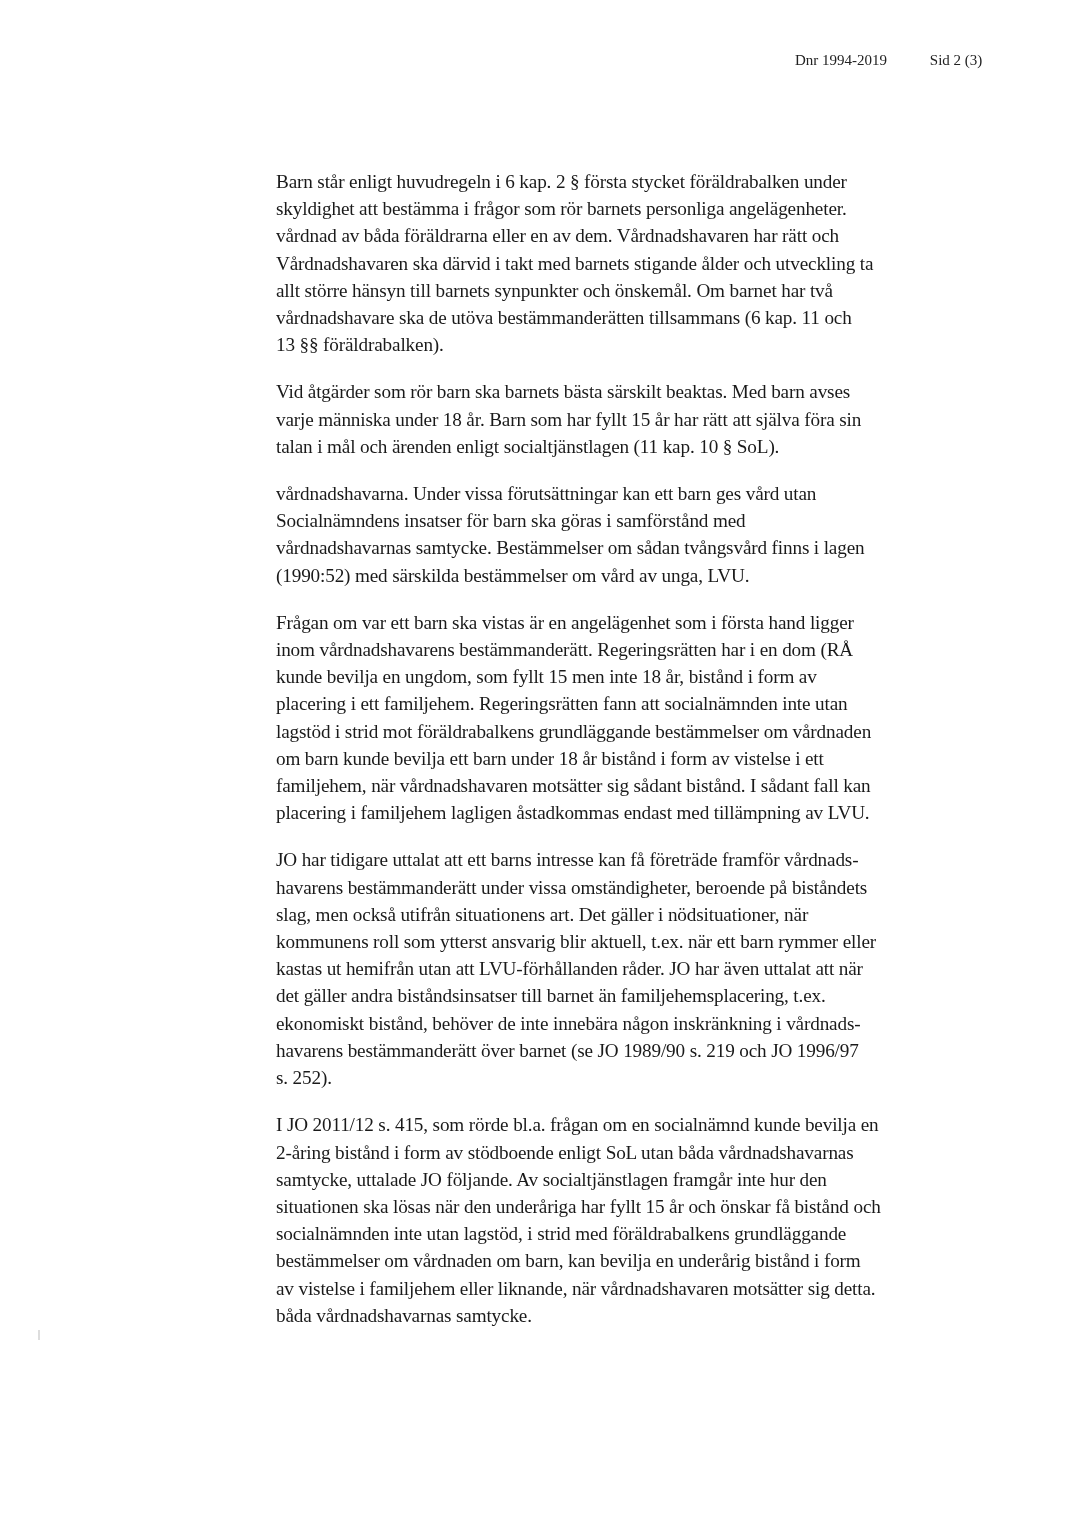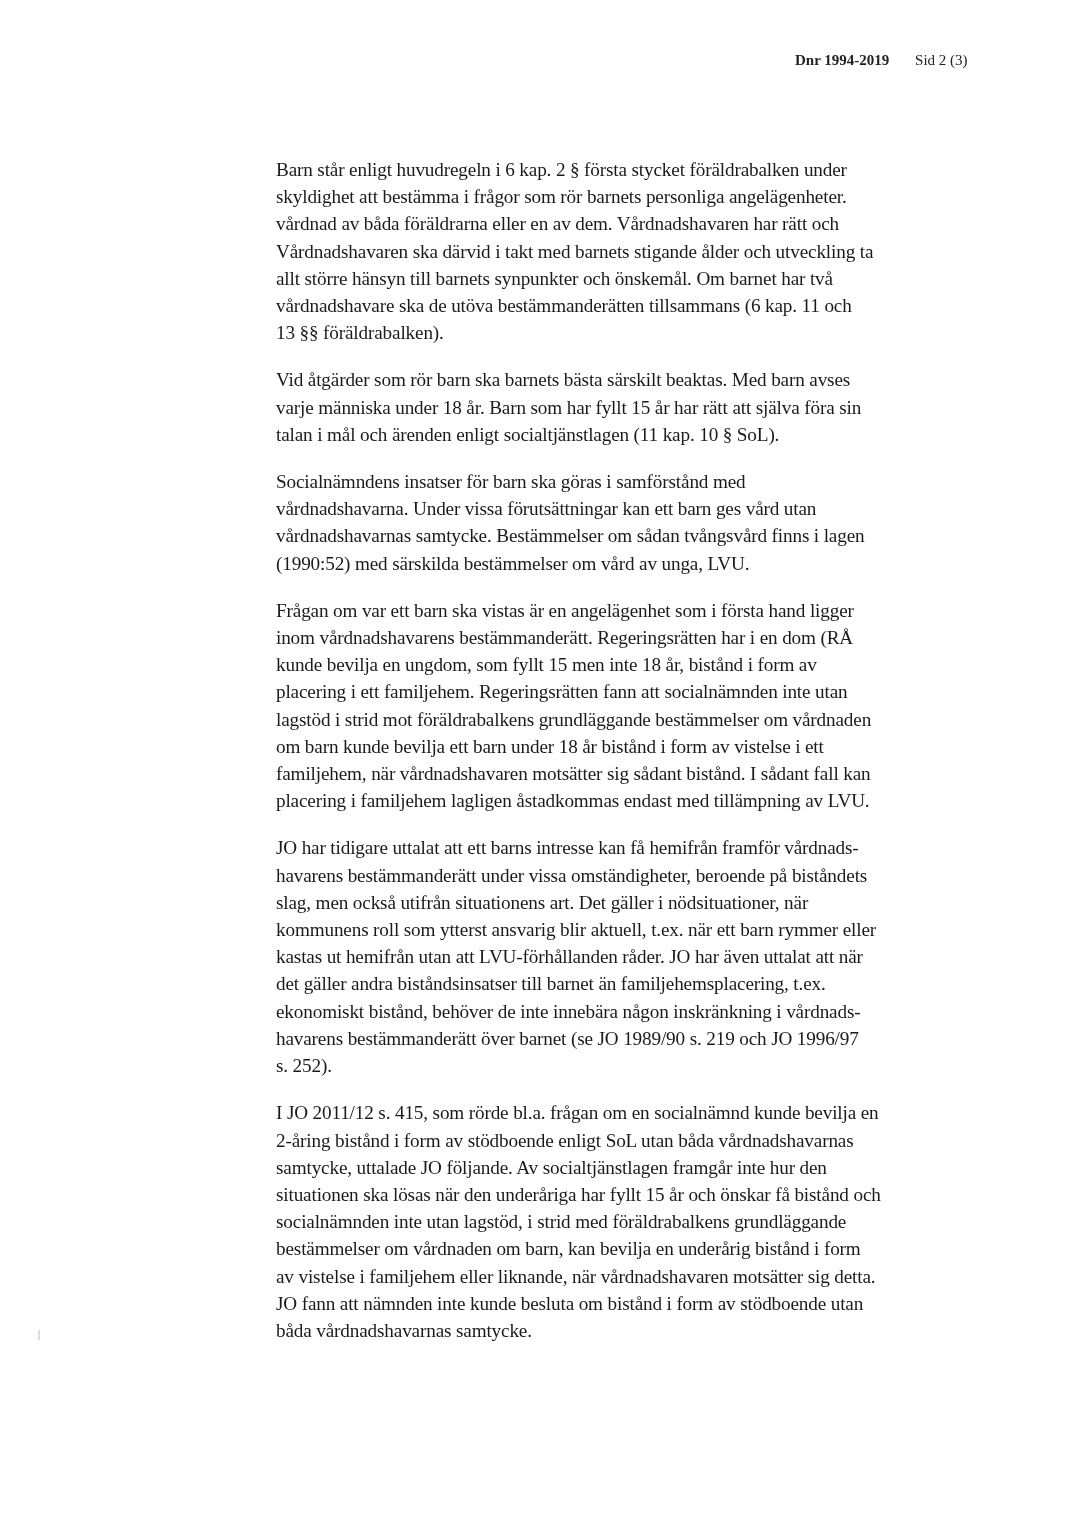--- a/index.html
+++ b/index.html
@@ -6,23 +6,23 @@
     body {
       width: 1087px; height: 1536px; background: #ffffff;
       position: relative; overflow: hidden;
       font-family: "Liberation Serif", "DejaVu Serif", serif;
       color: #1a1a1a;
     }
     .header {
       position: absolute; top: 52px; left: 795px;
       font-size: 15px; white-space: nowrap; color: #222;
     }
-    .header .dnr { margin-right: 22px; font-weight: bold; }
+    .header .dnr { margin-right: 39px; }
     .body-text {
-      position: absolute; left: 276px; top: 156px; width: 680px;
+      position: absolute; left: 276px; top: 168px; width: 680px;
     }
     .para { margin: 0 0 20px 0; }
     .line {
       display: block; font-size: 19.2px; line-height: 27.2px;
       white-space: nowrap; letter-spacing: -0.15px;
     }
     .speck { position: absolute; left: 38px; top: 1330px; width: 2px; height: 10px; background: #ddd; }
   </style>
 </head>
 <body>
@@ -41,52 +41,51 @@
     <span class="line">allt större hänsyn till barnets synpunkter och önskemål. Om barnet har två</span>
     <span class="line">vårdnadshavare ska de utöva bestämmanderätten tillsammans (6 kap. 11 och</span>
     <span class="line">13 §§ föräldrabalken).</span>
   </div>
   <div class="para">
     <span class="line">Vid åtgärder som rör barn ska barnets bästa särskilt beaktas. Med barn avses</span>
     <span class="line">varje människa under 18 år. Barn som har fyllt 15 år har rätt att själva föra sin</span>
     <span class="line">talan i mål och ärenden enligt socialtjänstlagen (11 kap. 10 § SoL).</span>
   </div>
   <div class="para">
+    <span class="line">vårdnadshavarna. Under vissa förutsättningar kan ett barn ges vård utan</span>
     <span class="line">Socialnämndens insatser för barn ska göras i samförstånd med</span>
-    <span class="line">vårdnadshavarna. Under vissa förutsättningar kan ett barn ges vård utan</span>
     <span class="line">vårdnadshavarnas samtycke. Bestämmelser om sådan tvångsvård finns i lagen</span>
     <span class="line">(1990:52) med särskilda bestämmelser om vård av unga, LVU.</span>
   </div>
   <div class="para">
     <span class="line">Frågan om var ett barn ska vistas är en angelägenhet som i första hand ligger</span>
     <span class="line">inom vårdnadshavarens bestämmanderätt. Regeringsrätten har i en dom (RÅ</span>
     <span class="line">kunde bevilja en ungdom, som fyllt 15 men inte 18 år, bistånd i form av</span>
     <span class="line">placering i ett familjehem. Regeringsrätten fann att socialnämnden inte utan</span>
     <span class="line">lagstöd i strid mot föräldrabalkens grundläggande bestämmelser om vårdnaden</span>
     <span class="line">om barn kunde bevilja ett barn under 18 år bistånd i form av vistelse i ett</span>
     <span class="line">familjehem, när vårdnadshavaren motsätter sig sådant bistånd. I sådant fall kan</span>
     <span class="line">placering i familjehem lagligen åstadkommas endast med tillämpning av LVU.</span>
   </div>
   <div class="para">
-    <span class="line">JO har tidigare uttalat att ett barns intresse kan få hemifrån framför vårdnads-</span>
+    <span class="line">JO har tidigare uttalat att ett barns intresse kan få företräde framför vårdnads-</span>
     <span class="line">havarens bestämmanderätt under vissa omständigheter, beroende på biståndets</span>
     <span class="line">slag, men också utifrån situationens art. Det gäller i nödsituationer, när</span>
     <span class="line">kommunens roll som ytterst ansvarig blir aktuell, t.ex. när ett barn rymmer eller</span>
     <span class="line">kastas ut hemifrån utan att LVU-förhållanden råder. JO har även uttalat att när</span>
     <span class="line">det gäller andra biståndsinsatser till barnet än familjehemsplacering, t.ex.</span>
     <span class="line">ekonomiskt bistånd, behöver de inte innebära någon inskränkning i vårdnads-</span>
     <span class="line">havarens bestämmanderätt över barnet (se JO 1989/90 s. 219 och JO 1996/97</span>
     <span class="line">s. 252).</span>
   </div>
   <div class="para">
     <span class="line">I JO 2011/12 s. 415, som rörde bl.a. frågan om en socialnämnd kunde bevilja en</span>
     <span class="line">2-åring bistånd i form av stödboende enligt SoL utan båda vårdnadshavarnas</span>
     <span class="line">samtycke, uttalade JO följande. Av socialtjänstlagen framgår inte hur den</span>
     <span class="line">situationen ska lösas när den underåriga har fyllt 15 år och önskar få bistånd och</span>
     <span class="line">socialnämnden inte utan lagstöd, i strid med föräldrabalkens grundläggande</span>
     <span class="line">bestämmelser om vårdnaden om barn, kan bevilja en underårig bistånd i form</span>
     <span class="line">av vistelse i familjehem eller liknande, när vårdnadshavaren motsätter sig detta.</span>
-    <span class="line">JO fann att nämnden inte kunde besluta om bistånd i form av stödboende utan</span>
     <span class="line">båda vårdnadshavarnas samtycke.</span>
   </div>
 </div>
 
 <div class="speck"></div>
 
 </body></html>

